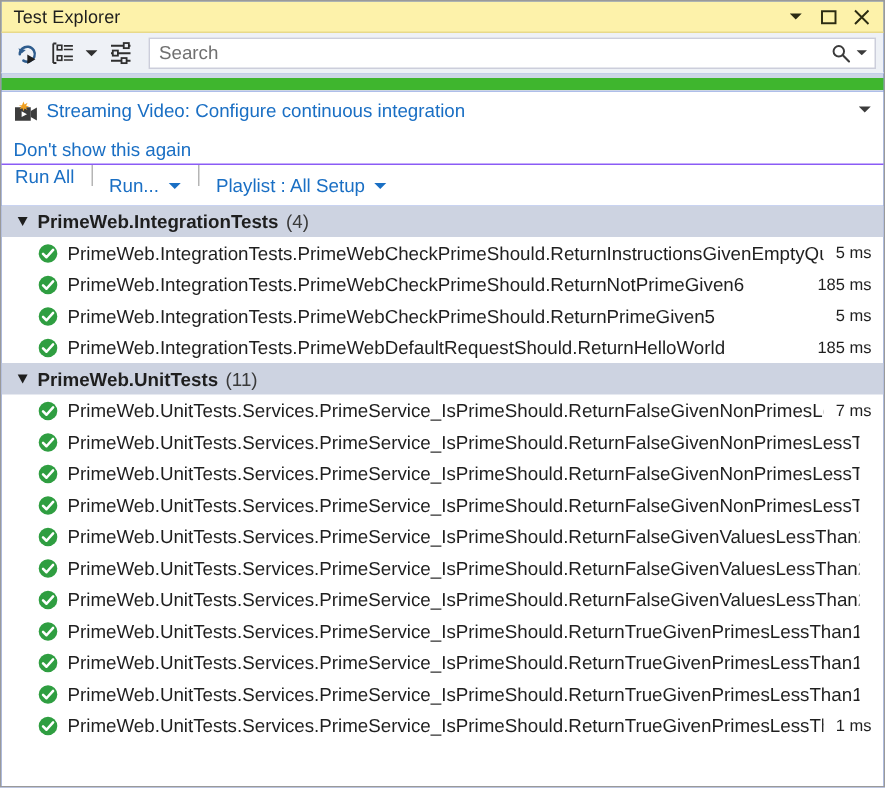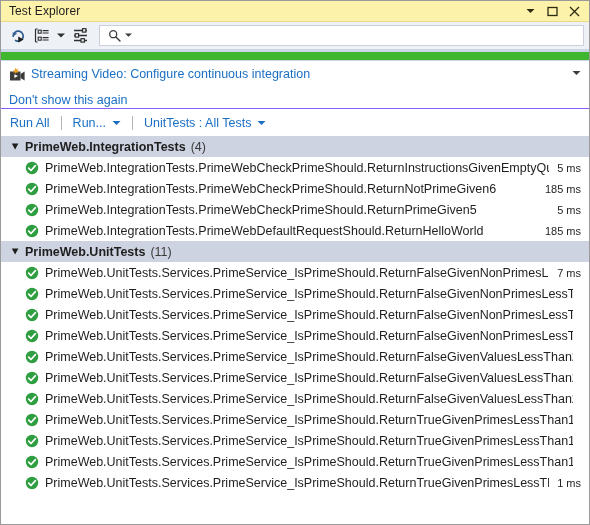--- a/index.html
+++ b/index.html
@@ -173,21 +173,20 @@
     cursor: pointer;
     display: inline-block;
     text-align: right;
   }
 
   
   .cmdbar {
     flex: 0 0 auto;
     height: 27px;
     display: flex;
-    align-items: center;
     padding: 0 0 0 9px;
     background: #ffffff;
     gap: 0;
   }
   .cmd-link {
     font-size: 12.5px;
     color: #1a6fc4;
     cursor: pointer;
     white-space: nowrap;
     line-height: 16px;
@@ -321,20 +320,21 @@
     </div>
     <div class="tbar-icon">
       <svg width="17" height="15" viewBox="0 0 17 15">
         <path d="M2 2.5 L15 2.5 M2 7.5 L15 7.5 M2 12.5 L15 12.5" stroke="#2f2f2f" stroke-width="1.3"></path>
         <rect x="10.5" y="0.7" width="3.4" height="3.4" fill="#eef1f6" stroke="#2f2f2f" stroke-width="1.2"></rect>
         <rect x="3.2" y="5.7" width="3.4" height="3.4" fill="#eef1f6" stroke="#2f2f2f" stroke-width="1.2"></rect>
         <rect x="9" y="10.7" width="3.4" height="3.4" fill="#eef1f6" stroke="#2f2f2f" stroke-width="1.2"></rect>
       </svg>
     </div>
     <div class="search-wrap">
+      <input class="search-input" type="text" value="" placeholder="Search" style="">
       <div class="search-btns">
         <div class="search-icn">
           <svg width="13" height="13" viewBox="0 0 13 13">
             <circle cx="5.2" cy="5.2" r="3.5" fill="none" stroke="currentColor" stroke-width="1.3"></circle>
             <path d="M7.9 7.9 L12 12" stroke="currentColor" stroke-width="1.4" stroke-linecap="round"></path>
           </svg>
         </div>
         <div class="search-caret">
           <svg width="7" height="4" viewBox="0 0 7 4">
               <path d="M0 0.5 L3.5 3.8 L7 0.5 Z" fill="currentColor"></path>
@@ -376,21 +376,21 @@
     <span class="cmd-grp">
       <span class="cmd-link">Run...</span>
       <span class="cmd-caret">
         <svg width="9" height="6" viewBox="0 0 9 6">
             <path d="M0.5 1 L4.5 5 L8.5 1 Z" fill="currentColor"></path>
           </svg>
       </span>
     </span>
     <span class="cmd-sep"></span>
     <span class="cmd-grp">
-      <span class="cmd-link">UnitTests : All Tests</span>
+      <span class="cmd-link">Playlist : All Setup</span>
       <span class="cmd-caret">
         <svg width="9" height="6" viewBox="0 0 9 6">
             <path d="M0.5 1 L4.5 5 L8.5 1 Z" fill="currentColor"></path>
           </svg>
       </span>
     </span>
   </div>
 
   <div class="testlist" id="testlist">
       <div class="group-header">

